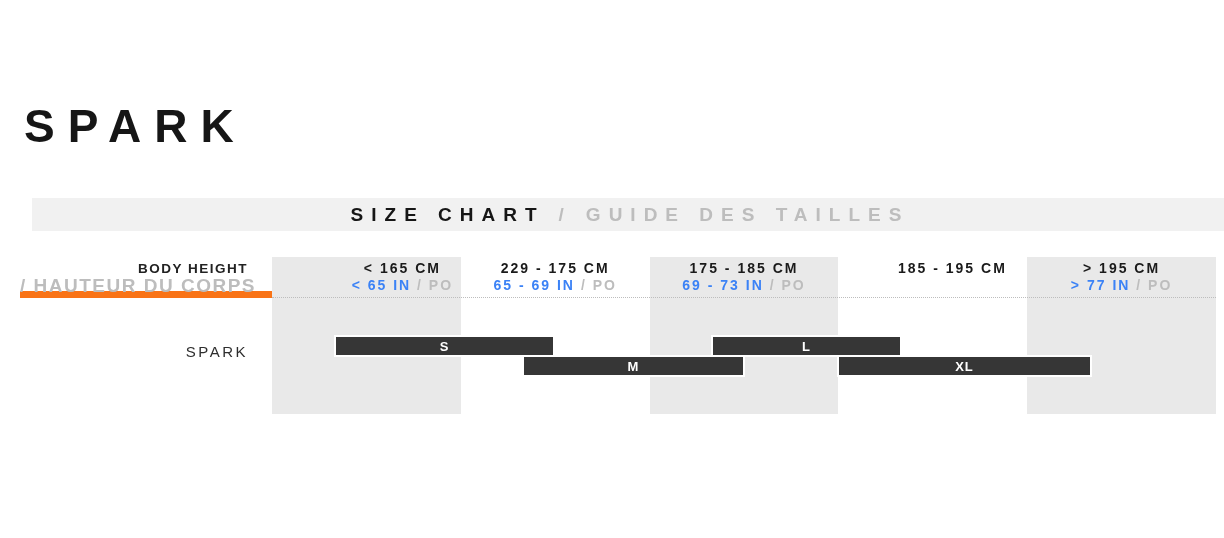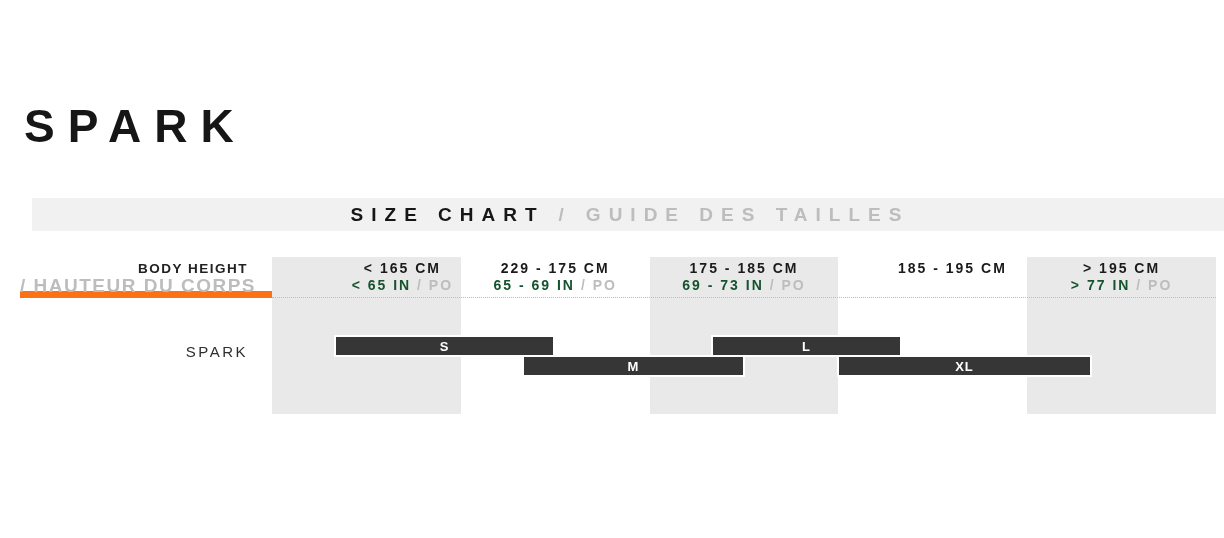--- a/index.html
+++ b/index.html
@@ -40,21 +40,21 @@
     display:flex;flex-direction:column;justify-content:flex-start;padding-top:3px;
   }
   .hl-en{font-size:13.5px;font-weight:700;letter-spacing:1.5px;color:#222;line-height:17px;white-space:nowrap;}
   .hl-fr{font-size:19px;font-weight:700;letter-spacing:1.5px;color:var(--muted-text);line-height:17px;white-space:nowrap;}
   .header-cell{
     position:absolute;top:0;height:41px;z-index:2;text-align:center;
     display:flex;flex-direction:column;justify-content:flex-start;padding-top:3px;
   }
   .hc-cm{font-size:14px;font-weight:700;letter-spacing:2px;color:#1a1a1a;line-height:17px;white-space:nowrap;}
   .hc-in{font-size:14px;font-weight:700;letter-spacing:2px;line-height:17px;white-space:nowrap;}
-  .hc-in .in-black{color:#14532d;}
+  .hc-in .in-black{color:#3b82f6;}
   .hc-in .in-po{color:var(--muted-text);}
   .dotted-line{
     position:absolute;left:252px;top:40px;width:944px;height:0;
     border-top:1px dotted #bdbdbd;z-index:2;
   }
   .row-label{
     position:absolute;left:0;top:86px;width:252px;padding-right:24px;
     text-align:right;font-size:15px;font-weight:400;letter-spacing:2.5px;color:#2e2e2e;
     line-height:18px;z-index:2;white-space:nowrap;
   }

